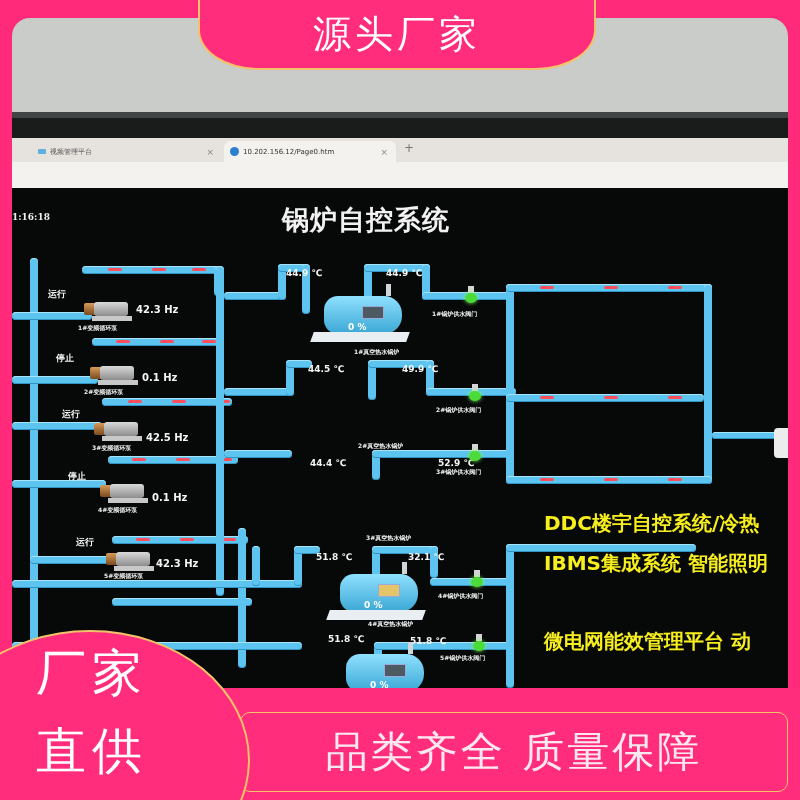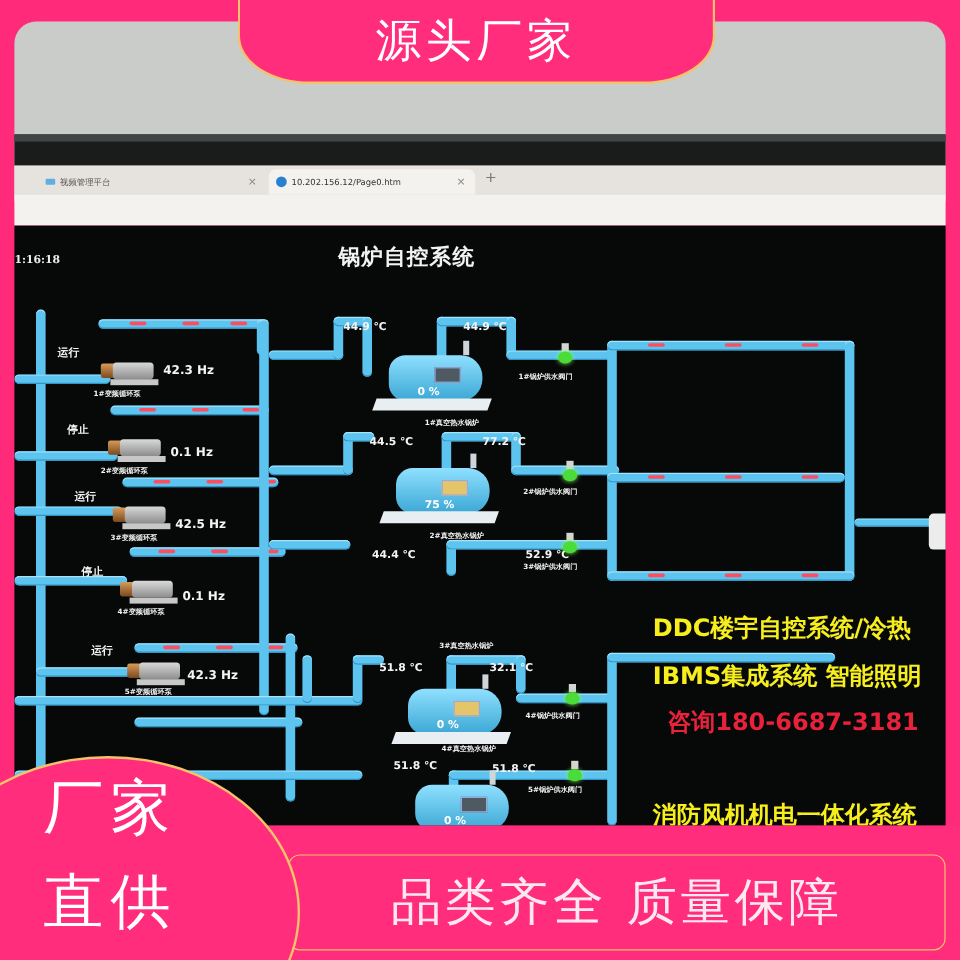--- a/index.html
+++ b/index.html
@@ -17,21 +17,21 @@
   .tab.active { left: 212px; width: 172px; background: #f4f2ef; border-radius: 6px 6px 0 0; color: #333; }
   .tab .x { position: absolute; right: 8px; font-size: 9px; color: #888; }
   .tab .fav { width: 9px; height: 9px; border-radius: 50%; background: #2b7fd0; }
   .tab .fav.sq { border-radius: 1px; width: 8px; height: 5px; background: #5fb0e0; }
   .newtab { position: absolute; left: 392px; top: 3px; font-size: 12px; color: #777; }
   .addressbar { position: absolute; left: 12px; top: 162px; width: 776px; height: 26px; background: #f4f2ef; }
 
   
   .scada { position: absolute; left: 12px; top: 188px; width: 776px; height: 500px; background: #070808; overflow: hidden; }
   .clock { position: absolute; left: 0px; top: 24px; color: #eee; font-size: 9px; font-weight: bold; font-family: "DejaVu Serif", serif; }
-  .title { position: absolute; left: 270px; top: 14px; color: #f2f2f2; font-size: 18px; font-weight: bold; font-family: "DejaVu Serif", serif; letter-spacing: 1px; }
+  .title { position: absolute; left: 270px; top: 14px; color: #f2f2f2; font-size: 27px; font-weight: bold; font-family: "DejaVu Serif", serif; letter-spacing: 1px; }
   .param-btn { position: absolute; left: 692px; top: 42px; width: 80px; height: 33px; background: #4e97cc; color: #e8f2fa; font-size: 10px; font-weight: bold; display: flex; align-items: center; justify-content: center; border: 1px solid #6aaedb; }
 
   .pipe { position: absolute; background: #5cc4ee; border-radius: 4px; box-shadow: inset 0 1px 0 #a7e4fa, inset 0 -1px 0 #2f94c4; }
   .arrow { position: absolute; width: 14px; height: 3px; background: #ff4d5e; border-radius: 2px; }
 
   .pump { position: absolute; width: 52px; height: 22px; }
   .pump .motor { position: absolute; left: 12px; top: 2px; width: 34px; height: 14px; background: linear-gradient(#d9d9d9,#8d8d8d); border-radius: 3px; }
   .pump .head { position: absolute; left: 2px; top: 3px; width: 12px; height: 12px; background: linear-gradient(#d79a5a,#7a4a1e); border-radius: 2px; }
   .pump .base { position: absolute; left: 10px; top: 16px; width: 40px; height: 5px; background: #c8c8c8; }
   .lbl { position: absolute; color: #f4f4f4; font-size: 9px; font-weight: bold; white-space: nowrap; }
@@ -234,28 +234,21 @@
       <div class="pct">0 %</div>
     </div>
   <div class="lbl small" style="left:342px;top:160px;">1#真空热水锅炉</div>
   <div class="valve" style="left:452px;top:98px;">
       <div class="cap"></div>
       <div class="ball"></div>
     </div>
   <div class="lbl small" style="left:420px;top:122px;">1#锅炉供水阀门</div>
 
   <div class="lbl" style="left:296px;top:176px;">44.5 ℃</div>
-  <div class="lbl" style="left:390px;top:176px;">77.2 ℃</div>
-  <div class="boiler" style="left:306px;top:196px;">
-      <div class="stack"></div>
-      <div class="body"></div>
-      <div class="win lit"></div>
-      <div class="base"></div>
-      <div class="pct">75 %</div>
-    </div>
+  <div class="lbl" style="left:390px;top:176px;">49.9 ℃</div>
   <div class="lbl small" style="left:346px;top:254px;">2#真空热水锅炉</div>
   <div class="valve" style="left:456px;top:196px;">
       <div class="cap"></div>
       <div class="ball"></div>
     </div>
   <div class="lbl small" style="left:424px;top:218px;">2#锅炉供水阀门</div>
 
   <div class="lbl" style="left:298px;top:270px;">44.4 ℃</div>
   <div class="lbl" style="left:394px;top:270px;margin-left:32px;">52.9 ℃</div>
   <div class="lbl small" style="left:354px;top:346px;">3#真空热水锅炉</div>
@@ -290,22 +283,21 @@
       <div class="pct">0 %</div>
     </div>
   <div class="valve" style="left:460px;top:446px;">
       <div class="cap"></div>
       <div class="ball"></div>
     </div>
   <div class="lbl small" style="left:428px;top:466px;">5#锅炉供水阀门</div>
 
   <div class="ad" style="left:532px;top:322px;">DDC楼宇自控系统/冷热</div>
   <div class="ad" style="left:532px;top:362px;">IBMS集成系统  智能照明</div>
-  <div class="ad red" style="left:544px;top:400px;">咨询180-6687-3181</div>
-  <div class="ad" style="left:532px;top:478px;">消防风机机电一体化系统</div>
+  <div class="ad" style="left:532px;top:440px;">微电网能效管理平台  动</div>
 </div>
 
 <div class="top-banner">
   <span>源头厂家</span>
 </div>
 <div class="bottom-bar"></div>
 <div class="bottom-pill">
   <span>品类齐全 质量保障</span>
 </div>
 <div class="circle"></div>

